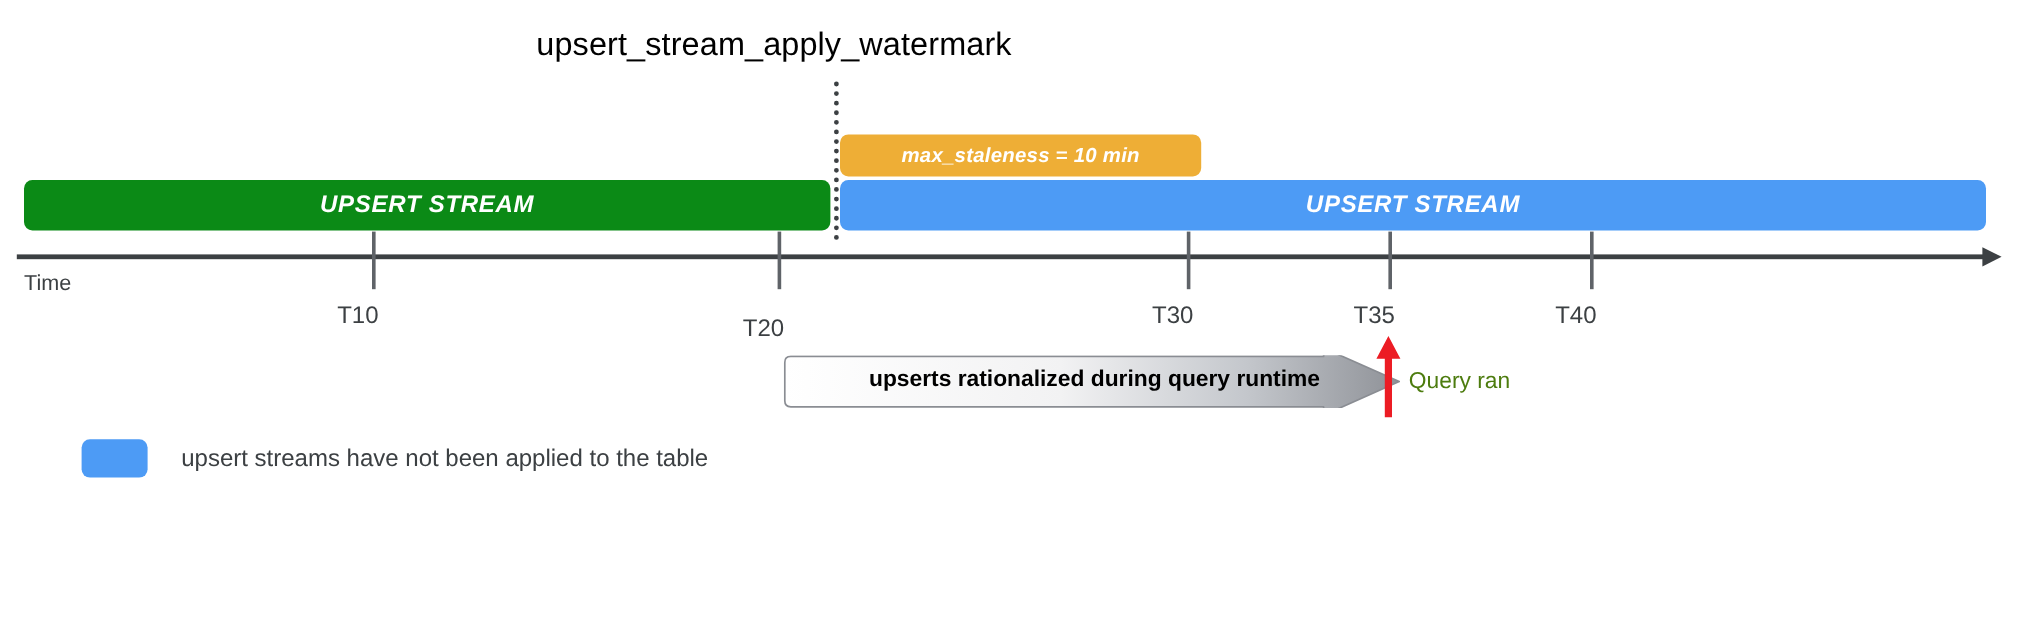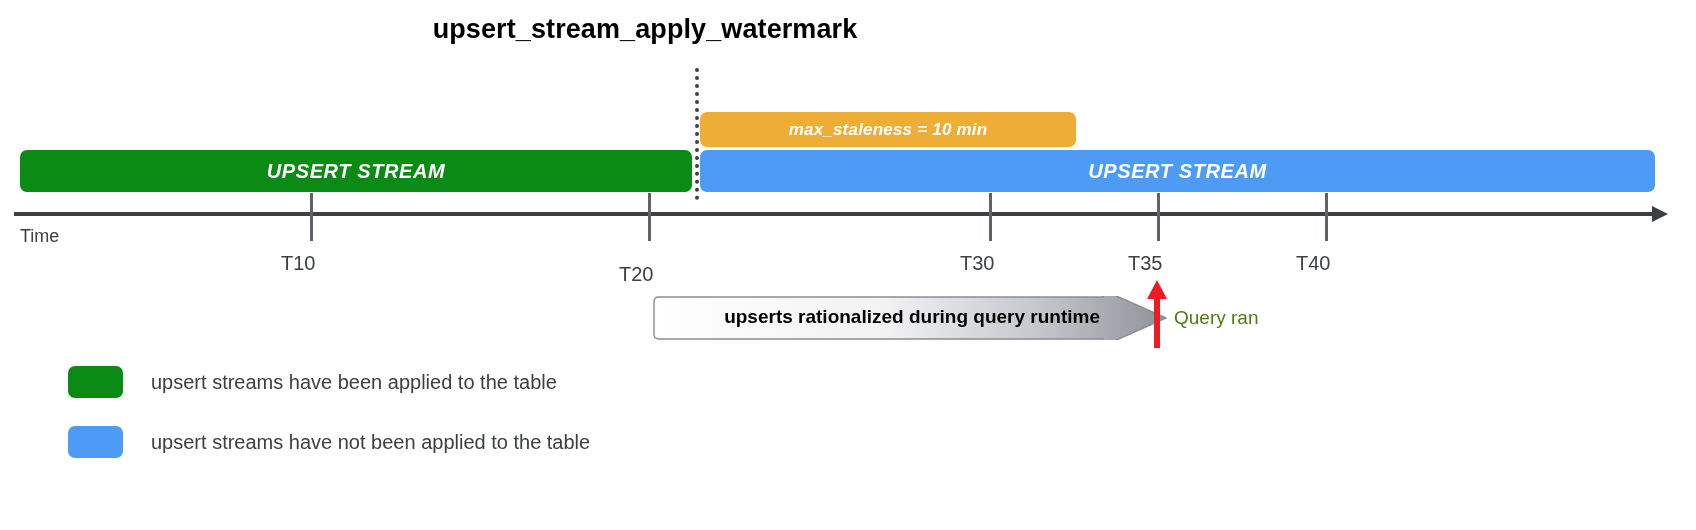--- a/index.html
+++ b/index.html
@@ -16,25 +16,25 @@
     width: 1696px;
     height: 530px;
     background: #ffffff;
     overflow: hidden;
   }
   .abs { position: absolute; }
 
   
   #diagram-title {
     left: 0px;
-    top: 14px;
+    top: 22px;
     width: 1290px;
     text-align: center;
     font-size: 27px;
-    font-weight: bold;
+    font-weight: normal;
     color: #000000;
     letter-spacing: 0.1px;
     white-space: nowrap;
   }
 
   
   #watermark-line {
     left: 695px;
     top: 68px;
     width: 0px;
@@ -67,21 +67,21 @@
     top: 150px;
     width: 955px;
     height: 42px;
     background: #4d9bf5;
     font-size: 20px;
     letter-spacing: 0.6px;
   }
   #bar-orange {
     left: 700px;
     top: 112px;
-    width: 376px;
+    width: 301px;
     height: 35px;
     background: #eeae36;
     font-size: 17px;
     letter-spacing: 0.2px;
   }
 
   
   #axis-line {
     left: 14px;
     top: 212px;
@@ -221,22 +221,18 @@
 
   <div class="abs" id="query-marker">
     <svg width="22" height="68" viewBox="0 0 22 68">
       <polygon points="11,0 21,19 14,19 14,68 8,68 8,19 1,19" fill="#ec1c24"></polygon>
     </svg>
   </div>
   <div class="abs" id="query-ran-label">Query ran</div>
 
   <div class="abs" id="legend">
     <div class="legend-row">
-      <div class="legend-swatch" style="background: rgb(11, 138, 22);"></div>
-      <div class="legend-text">upsert streams have been applied to the table</div>
-    </div>
-    <div class="legend-row">
       <div class="legend-swatch" style="background: rgb(77, 155, 245);"></div>
       <div class="legend-text">upsert streams have not been applied to the table</div>
     </div>
   </div>
 
 </div>
 
 </body></html>

